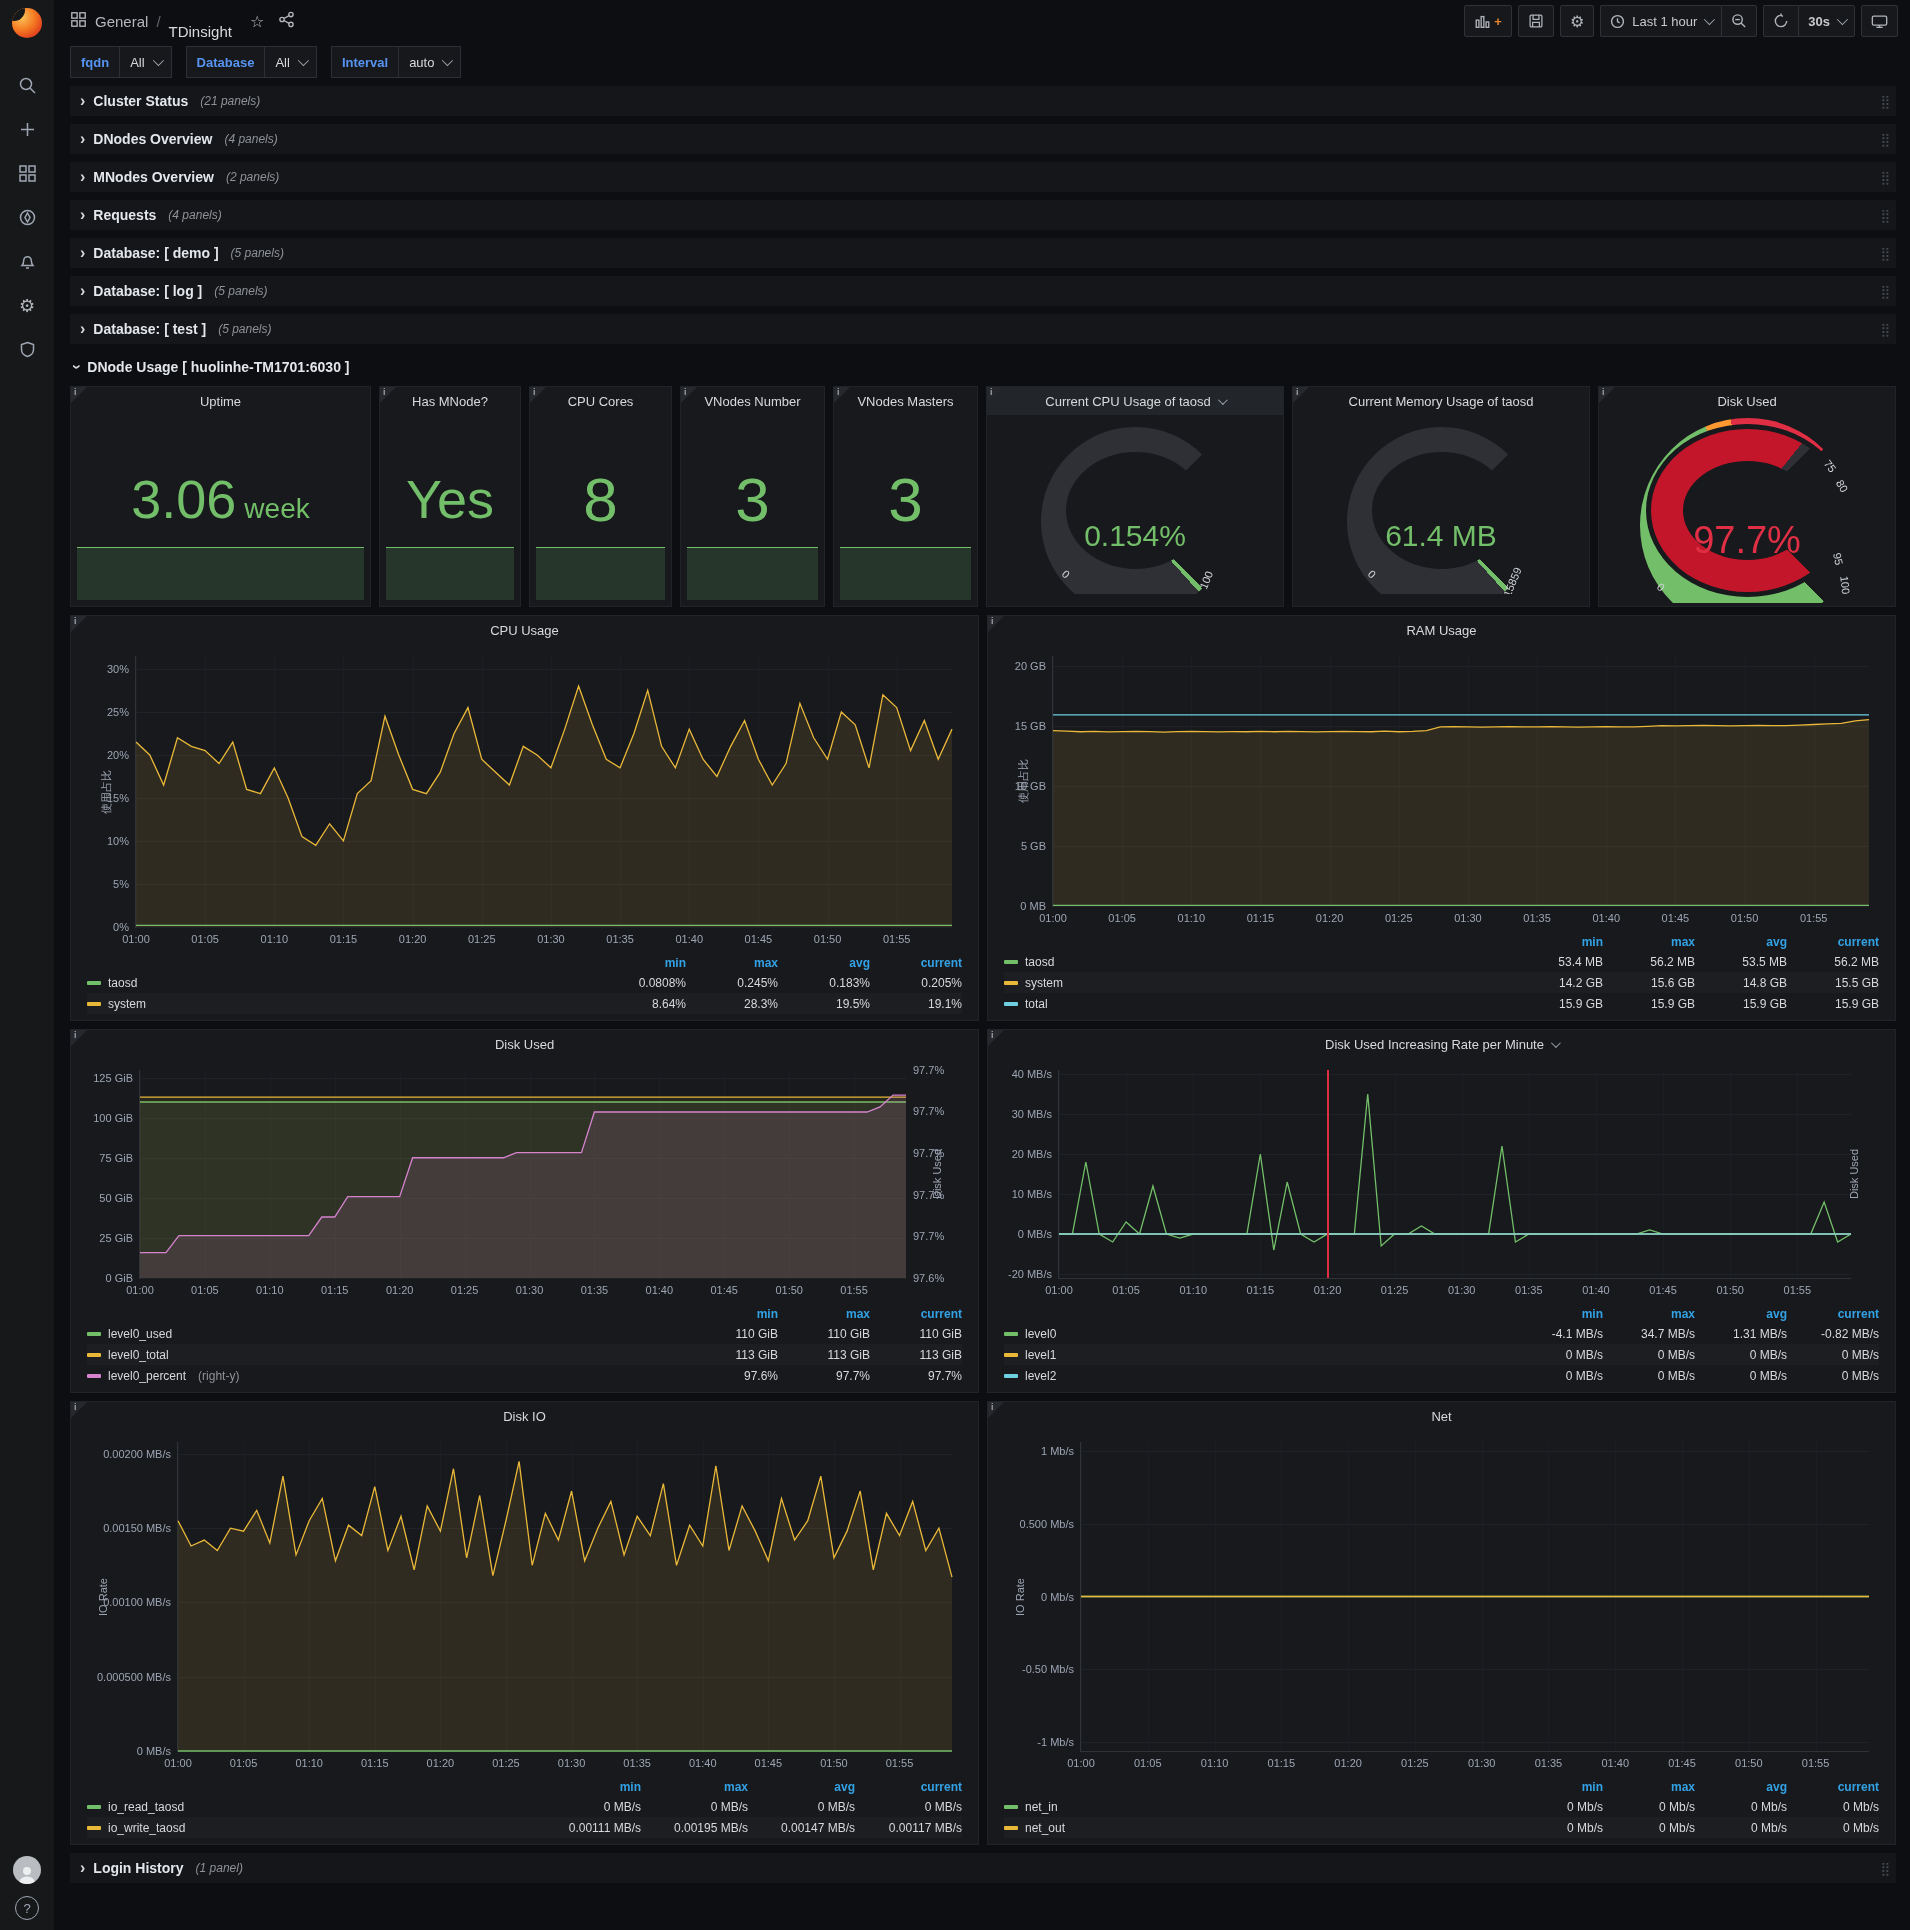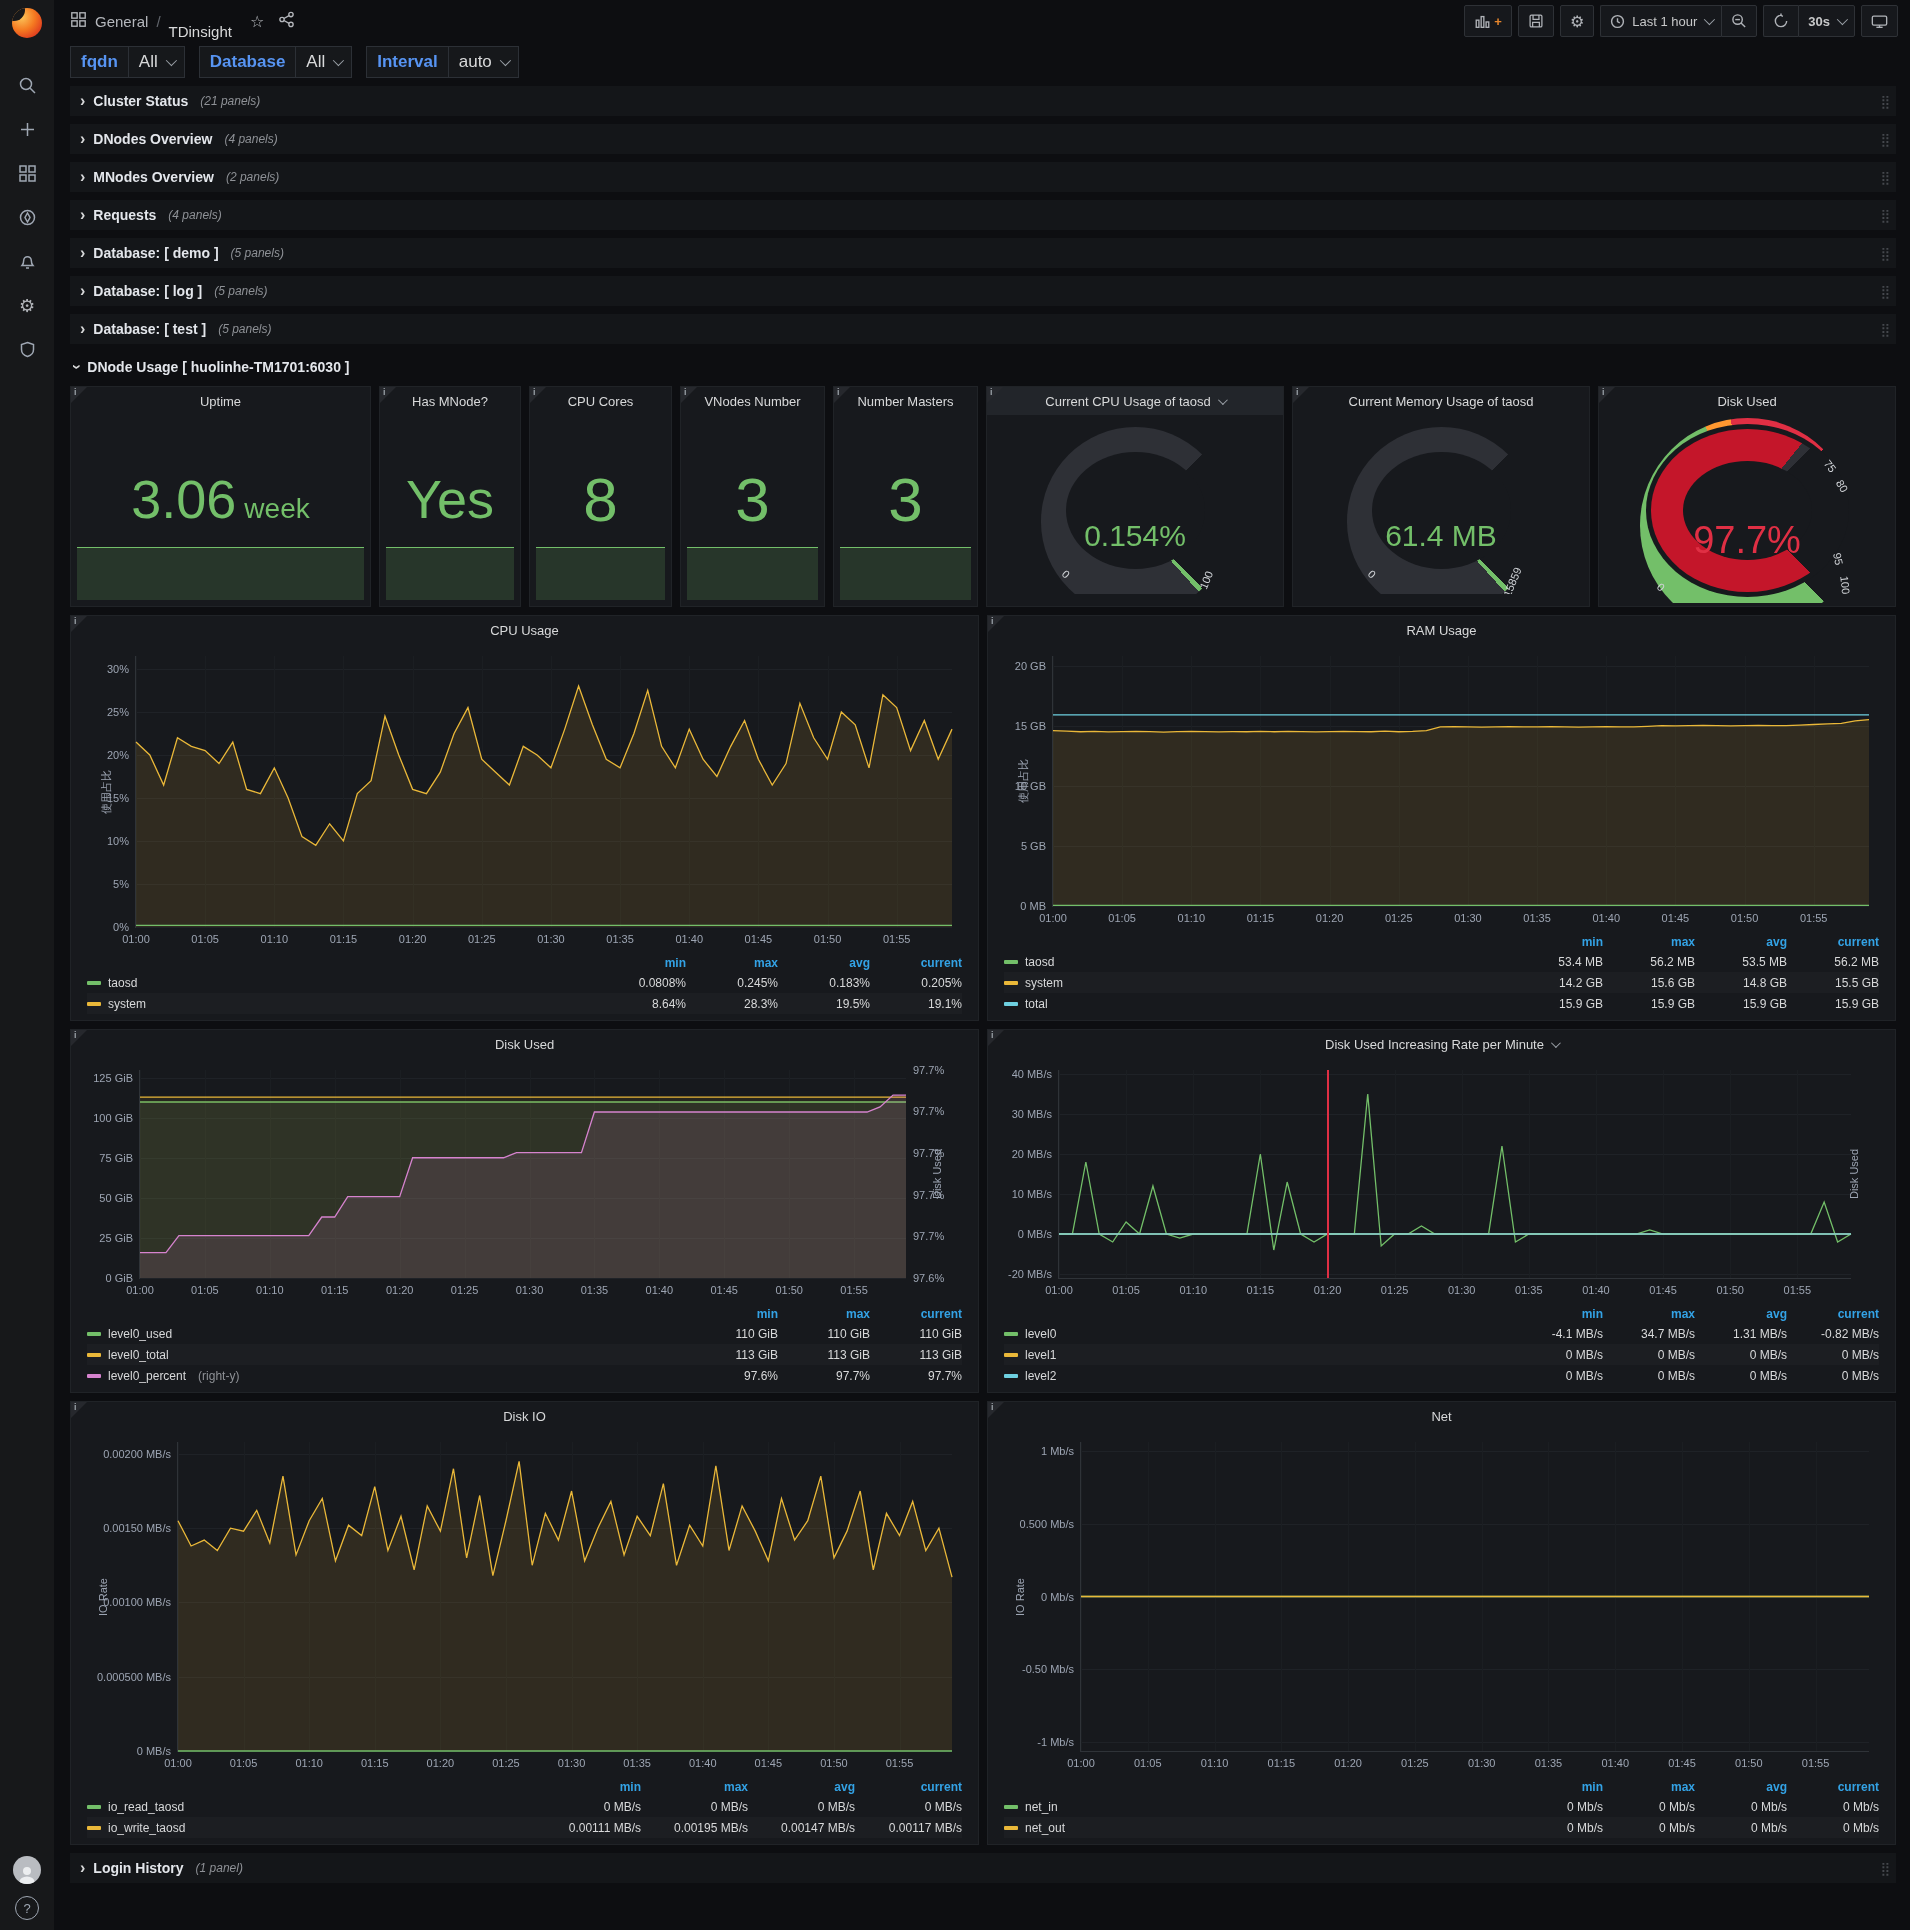--- a/index.html
+++ b/index.html
@@ -26,21 +26,21 @@
   .tbtn svg{stroke:#b0b3b8;fill:none;stroke-width:1.5;}
   .tgroup{display:flex;}
   .tgroup .tbtn:first-child{border-right:none;border-radius:2px 0 0 2px;}
   .tgroup .tbtn:last-child{border-radius:0 2px 2px 0;font-weight:bold;}
   .gear-glyph{font-family:"DejaVu Sans",sans-serif;font-size:16px;color:#b0b3b8;}
   .chev{width:7px;height:7px;border-right:1.6px solid #9aa0a7;border-bottom:1.6px solid #9aa0a7;transform:rotate(45deg) translateY(-2px);display:inline-block;}
   .plus-orange{color:#e7862c;font-weight:bold;font-size:13px;margin-left:-4px;}
   
   .vars{margin-left:54px;padding:4px 14px 8px 16px;display:flex;gap:14px;}
   .vgroup{display:flex;}
-  .vlabel,.vvalue{height:30px;display:flex;align-items:center;padding:0 10px;border:1px solid #2c3036;background:#16181b;font-size:17px;}
+  .vlabel,.vvalue{height:30px;display:flex;align-items:center;padding:0 10px;border:1px solid #2c3036;background:#16181b;font-size:13px;}
   .vlabel{color:#5794f2;font-weight:bold;border-right:none;}
   .vvalue{color:#d8d9da;gap:8px;cursor:pointer;}
   
   .content{margin-left:54px;padding:0 14px 0 16px;}
   .rowhdr{height:30px;margin-bottom:8px;background:#141619;display:flex;align-items:center;padding:0 10px;position:relative;cursor:pointer;}
   .rowhdr .rchev{color:#d8d9da;font-size:16px;margin-right:8px;font-weight:bold;}
   .rowhdr .rchev.open{display:inline-block;transform:rotate(90deg);}
   .rowhdr .rtitle{font-size:14px;font-weight:bold;color:#e3e6eb;}
   .rowhdr .rcount{font-size:12px;font-style:italic;color:#8e9196;margin-left:12px;}
   .rowhdr .handle{position:absolute;right:6px;color:#45484d;font-family:"DejaVu Sans",sans-serif;font-size:13px;cursor:grab;}
@@ -361,21 +361,21 @@
       <div class="stat-body">
           <div class="stat-val v-big">3</div>
           <div class="spark"></div>
         </div>
     </div>
     <div class="panel" style="flex:0 0 143px;">
       <div class="pcorner">
           <b>i</b>
         </div>
       <div class="phdr">
-          <span>Number Masters</span>
+          <span>VNodes Masters</span>
         </div>
       <div class="stat-body">
           <div class="stat-val v-big">3</div>
           <div class="spark"></div>
         </div>
     </div>
 
     <div class="panel" style="flex:1;">
       <div class="pcorner">
           <b>i</b>

